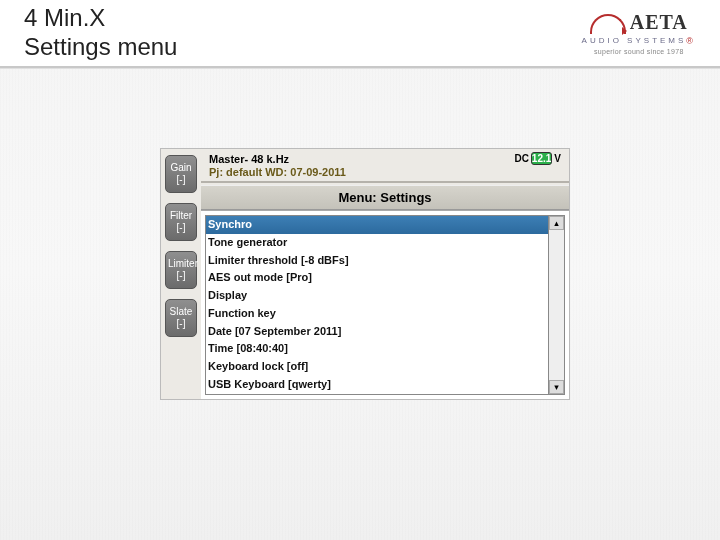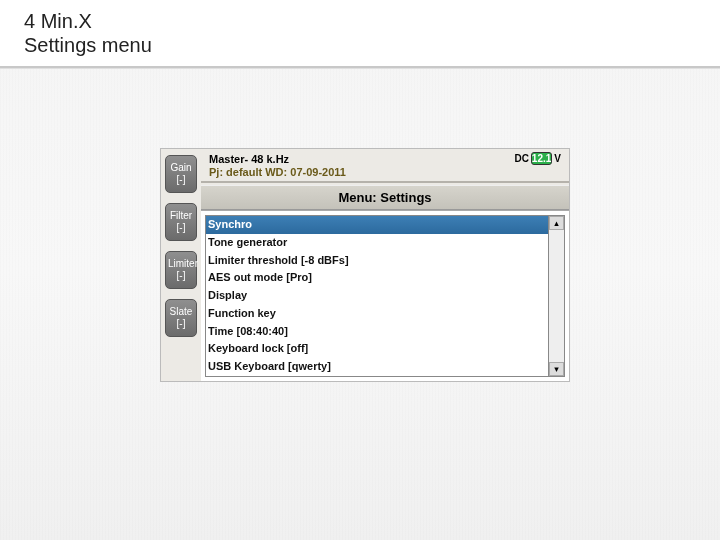--- a/index.html
+++ b/index.html
@@ -22,21 +22,21 @@
     background: #fff;
     height: 68px;
     border-bottom: 2px solid #c8c8c8;
     display: flex;
     align-items: center;
     padding: 0 24px;
     justify-content: space-between;
     box-shadow: 0 1px 0 #e0e0e0;
   }
   .title-block {
-    font-size: 20px;
+    font-size: 24px;
     line-height: 1.2;
     color: #222;
   }
   .logo-block { text-align: center; font-size: 9px; color: #555; }
   .logo-main { display: flex; align-items: center; justify-content: center; gap: 4px; }
   .logo-arc {
     width: 36px; height: 20px;
     border: 2px solid #b62d2d;
     border-bottom: none;
     border-radius: 36px 36px 0 0;
@@ -160,20 +160,30 @@
 </style>
 </head>
 <body>
 
 <div class="texture"></div>
 
 <div class="top-bar">
   <div class="title-block">
     <div>4 Min.X</div>
     <div>Settings menu</div>
+  </div>
+  <div class="logo-block">
+    <div class="logo-main">
+      <div class="logo-arc"></div>
+      <div class="logo-text">AETA</div>
+    </div>
+    <div class="logo-sub">
+      <span>AUDIO SYSTEMS</span><span class="reg">®</span>
+    </div>
+    <div class="logo-tag">superior sound since 1978</div>
   </div>
 </div>
 
 <div class="device-screen">
   <div class="side-buttons">
     <div class="side-btn">
       <div>Gain</div>
       <div>[-]</div>
     </div>
     <div class="side-btn">
@@ -202,20 +212,21 @@
     <div class="pj-row">Pj: default  WD: 07-09-2011</div>
     <div class="menu-header">Menu: Settings</div>
     <div class="list-area">
       <div class="list-items" id="list-items">
           <div class="list-item selected">Synchro</div>
           <div class="list-item">Tone generator</div>
           <div class="list-item">Limiter threshold [-8 dBFs]</div>
           <div class="list-item">AES out mode [Pro]</div>
           <div class="list-item">Display</div>
           <div class="list-item">Function key</div>
+          <div class="list-item">Date [07 September 2011]</div>
           <div class="list-item">Time [08:40:40]</div>
           <div class="list-item">Keyboard lock [off]</div>
           <div class="list-item">USB Keyboard [qwerty]</div>
         </div>
       <div class="scrollbar">
         <div class="scroll-btn">▴</div>
         <div class="scroll-btn">▾</div>
       </div>
     </div>
   </div>

